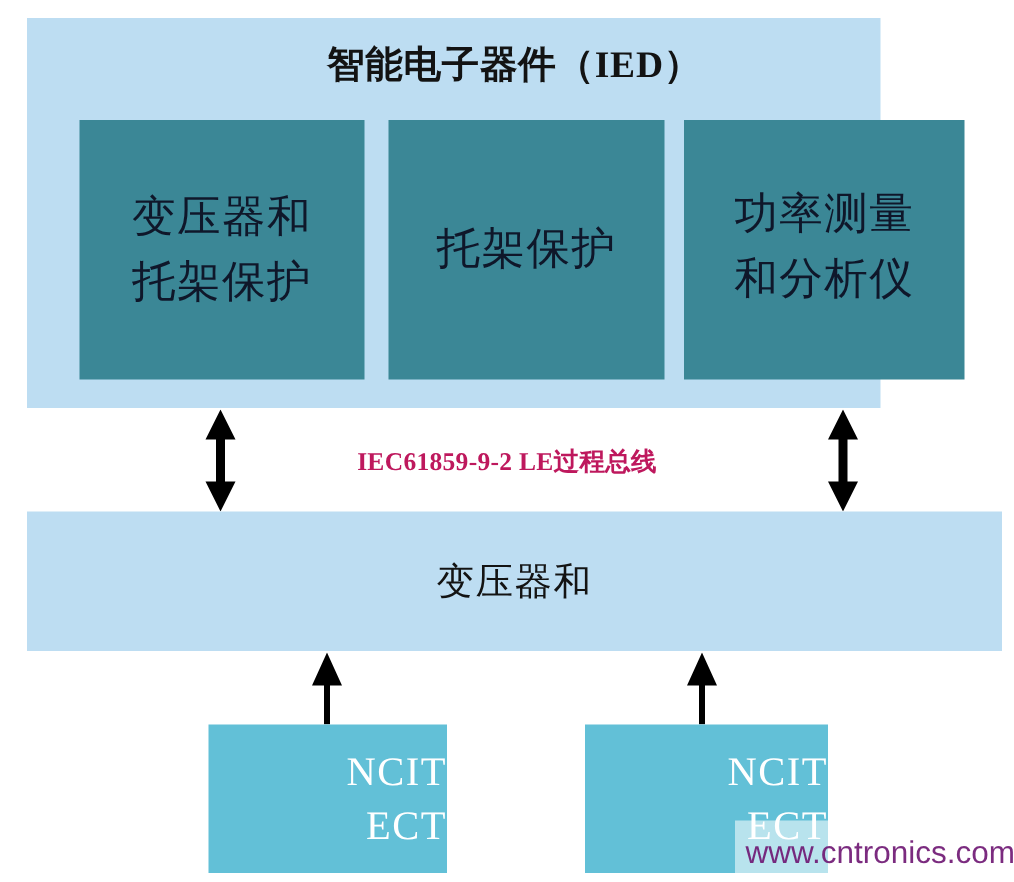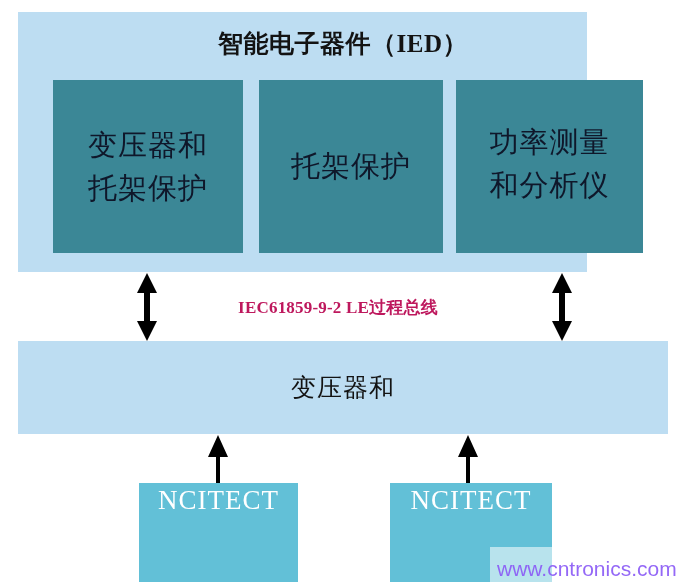--- a/index.html
+++ b/index.html
@@ -125,37 +125,37 @@
   }
 
   
   .ncit-box {
     position: absolute;
     top: 483px;
     height: 99px;
     background: #62c0d7;
     color: #ffffff;
     display: flex;
-    flex-direction: row;
-    align-items: flex-start;
+    flex-direction: column;
+    align-items: flex-end;
     justify-content: center;
     font-size: 27px;
     line-height: 1.32;
     letter-spacing: 1px;
   }
   .ncit-box-0 { left: 139px; width: 159px; }
   .ncit-box-1 { left: 390px; width: 162px; }
 
   
   .watermark {
     position: absolute;
     left: 497px;
     top: 557px;
     font-size: 21px;
-    color: #8b5cf6;
+    color: #701a75;
     opacity: 0.92;
     font-family: "Liberation Sans", sans-serif;
     letter-spacing: 0px;
     white-space: nowrap;
   }
   .watermark-chip {
     position: absolute;
     left: 490px;
     top: 547px;
     width: 186px;

